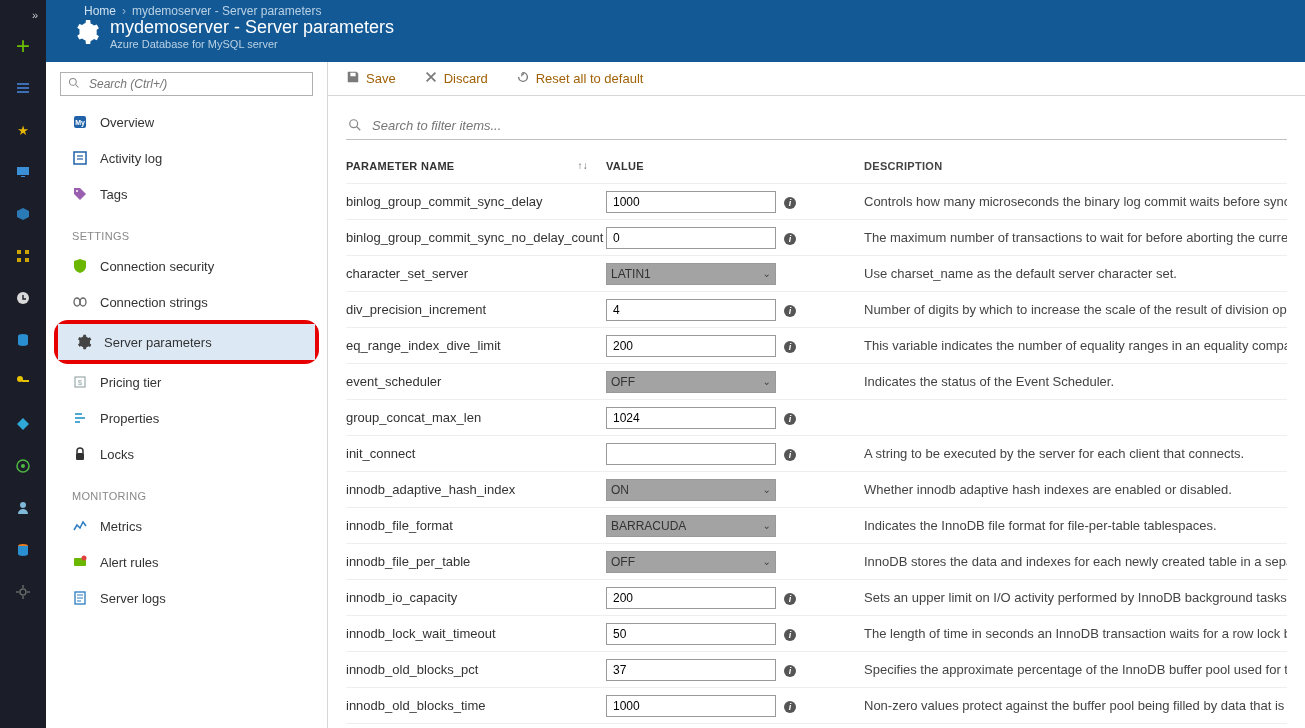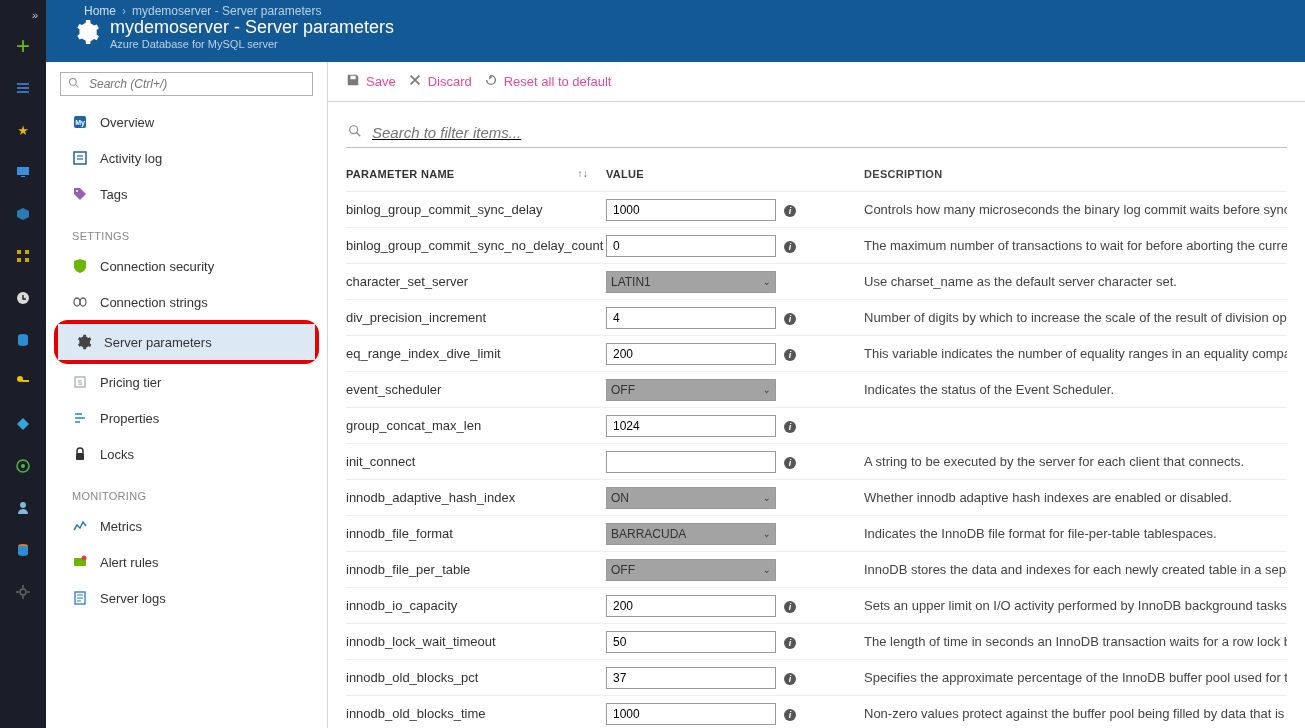--- a/index.html
+++ b/index.html
@@ -38,27 +38,27 @@
 
 .side-section-label { font-size: 11px; color: #888; letter-spacing: .3px; padding: 18px 26px 6px; }
 .side-item { display: flex; align-items: center; gap: 12px; height: 36px; padding: 0 26px; cursor: pointer; font-size: 13px; color: #333; }
 .side-item .icon { width: 16px; height: 16px; display: flex; align-items: center; justify-content: center; }
 .side-item.active { background: #dce9f5; }
 .highlight-box { border: 4px solid #e60000; margin: 0 8px; border-radius: 14px; }
 .highlight-box .side-item { padding: 0 18px; }
 
 
 .content { flex: 1; display: flex; flex-direction: column; min-width: 0; overflow: hidden; }
-.toolbar { height: 40px; border-bottom: 1px solid #d6d6d6; display: flex; align-items: center; gap: 12px; padding: 0 18px; color: #ec4899; font-size: 13px; }
+.toolbar { height: 34px; border-bottom: 1px solid #d6d6d6; display: flex; align-items: center; gap: 28px; padding: 0 18px; color: #a16207; font-size: 13px; }
 .toolbar .tbtn { display: flex; align-items: center; gap: 6px; cursor: pointer; }
 .toolbar svg { width: 14px; height: 14px; }
 
 .filterbar { padding: 18px 18px 8px 18px; }
 .filterbox-wrap { position: relative; border-bottom: 1px solid #c0c0c0; }
-.filterbox { width: 100%; border: none; padding: 4px 4px 6px 26px; font-size: 15px; font-style: italic; outline: none; text-decoration: underline; }
+.filterbox { width: 100%; border: none; padding: 4px 4px 6px 26px; font-size: 13px; font-style: italic; outline: none; }
 .filterbox-wrap .sicon { position: absolute; left: 2px; top: 4px; color: #888; }
 
 .grid { flex: 1; overflow: auto; padding: 0 18px; }
 .grid-header { display: flex; height: 36px; align-items: center; font-size: 11px; font-weight: 600; color: #333; letter-spacing: .3px; border-bottom: 1px solid #eee; }
 .col-name { flex: 0 0 260px; display: flex; align-items: center; gap: 6px; }
 .col-value { flex: 0 0 258px; }
 .col-desc { flex: 1; min-width: 0; white-space: nowrap; overflow: hidden; }
 .sort-ind { font-size: 10px; color: #666; }
 
 .grid-row { display: flex; height: 36px; align-items: center; border-bottom: 1px solid #eee; font-size: 13px; }

